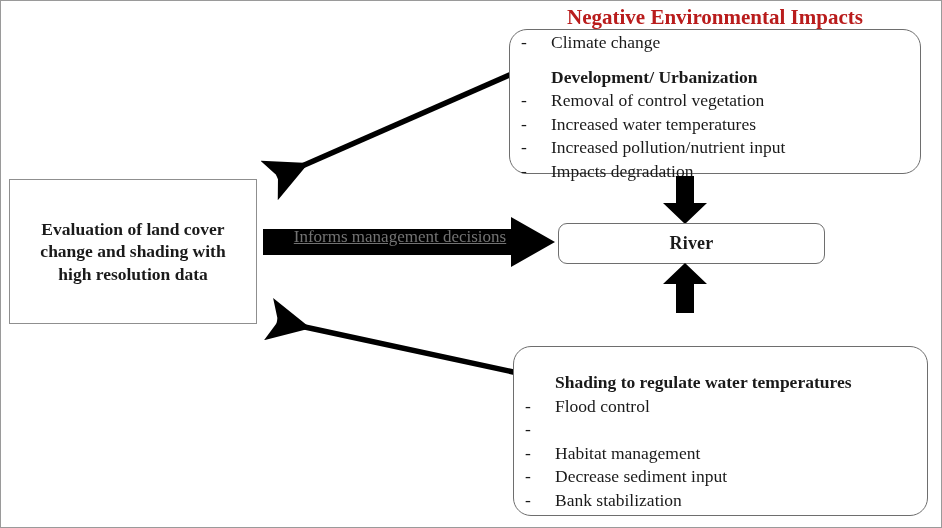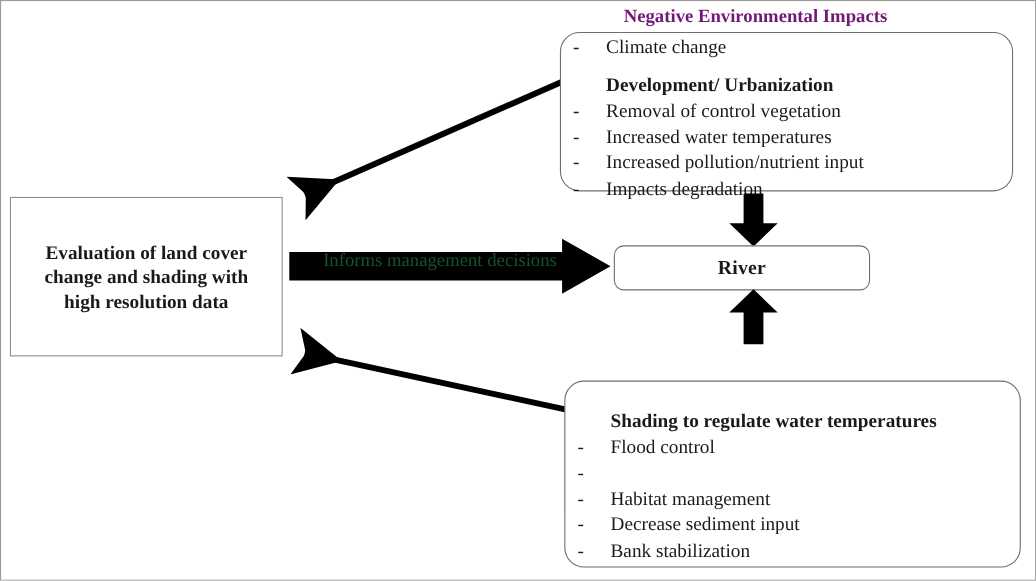--- a/index.html
+++ b/index.html
@@ -50,21 +50,21 @@
     font-size: 17.5px;
     line-height: 1.28;
     padding: 0 10px;
     white-space: pre-line;
   }
 
   
   #river-box {
     left: 557px;
     top: 222px;
-    width: 233px;
+    width: 267px;
     height: 41px;
     border-radius: 9px;
     display: flex;
     align-items: center;
     justify-content: center;
     text-align: center;
   }
   #river-label {
     font-weight: bold;
     font-size: 18px;
@@ -80,23 +80,23 @@
   }
   #pos-box {
     left: 512px;
     top: 345px;
     width: 415px;
     height: 170px;
   }
   .section-heading {
     position: absolute;
     font-weight: bold;
-    font-size: 17px;
+    font-size: 21px;
     white-space: nowrap;
-    color: #701a75;
+    color: #b91c1c;
   }
   #neg-heading {
     left: 566px;
     top: 4px;
   }
   #pos-heading {
     left: 493px;
     top: 318px;
   }
 
@@ -144,24 +144,25 @@
   }
   #informs-arrow svg {
     display: block;
   }
   #informs-label {
     position: absolute;
     left: 274px;
     top: 226px;
     width: 250px;
     text-align: center;
-    color: #14532d;
+    color: #737373;
     font-size: 17px;
     white-space: nowrap;
     pointer-events: none;
+    text-decoration: underline;
   }
 
   
   .v-arrow {
     position: absolute;
   }
   #arrow-down-to-river {
     left: 662px;
     top: 175px;
     width: 44px;

